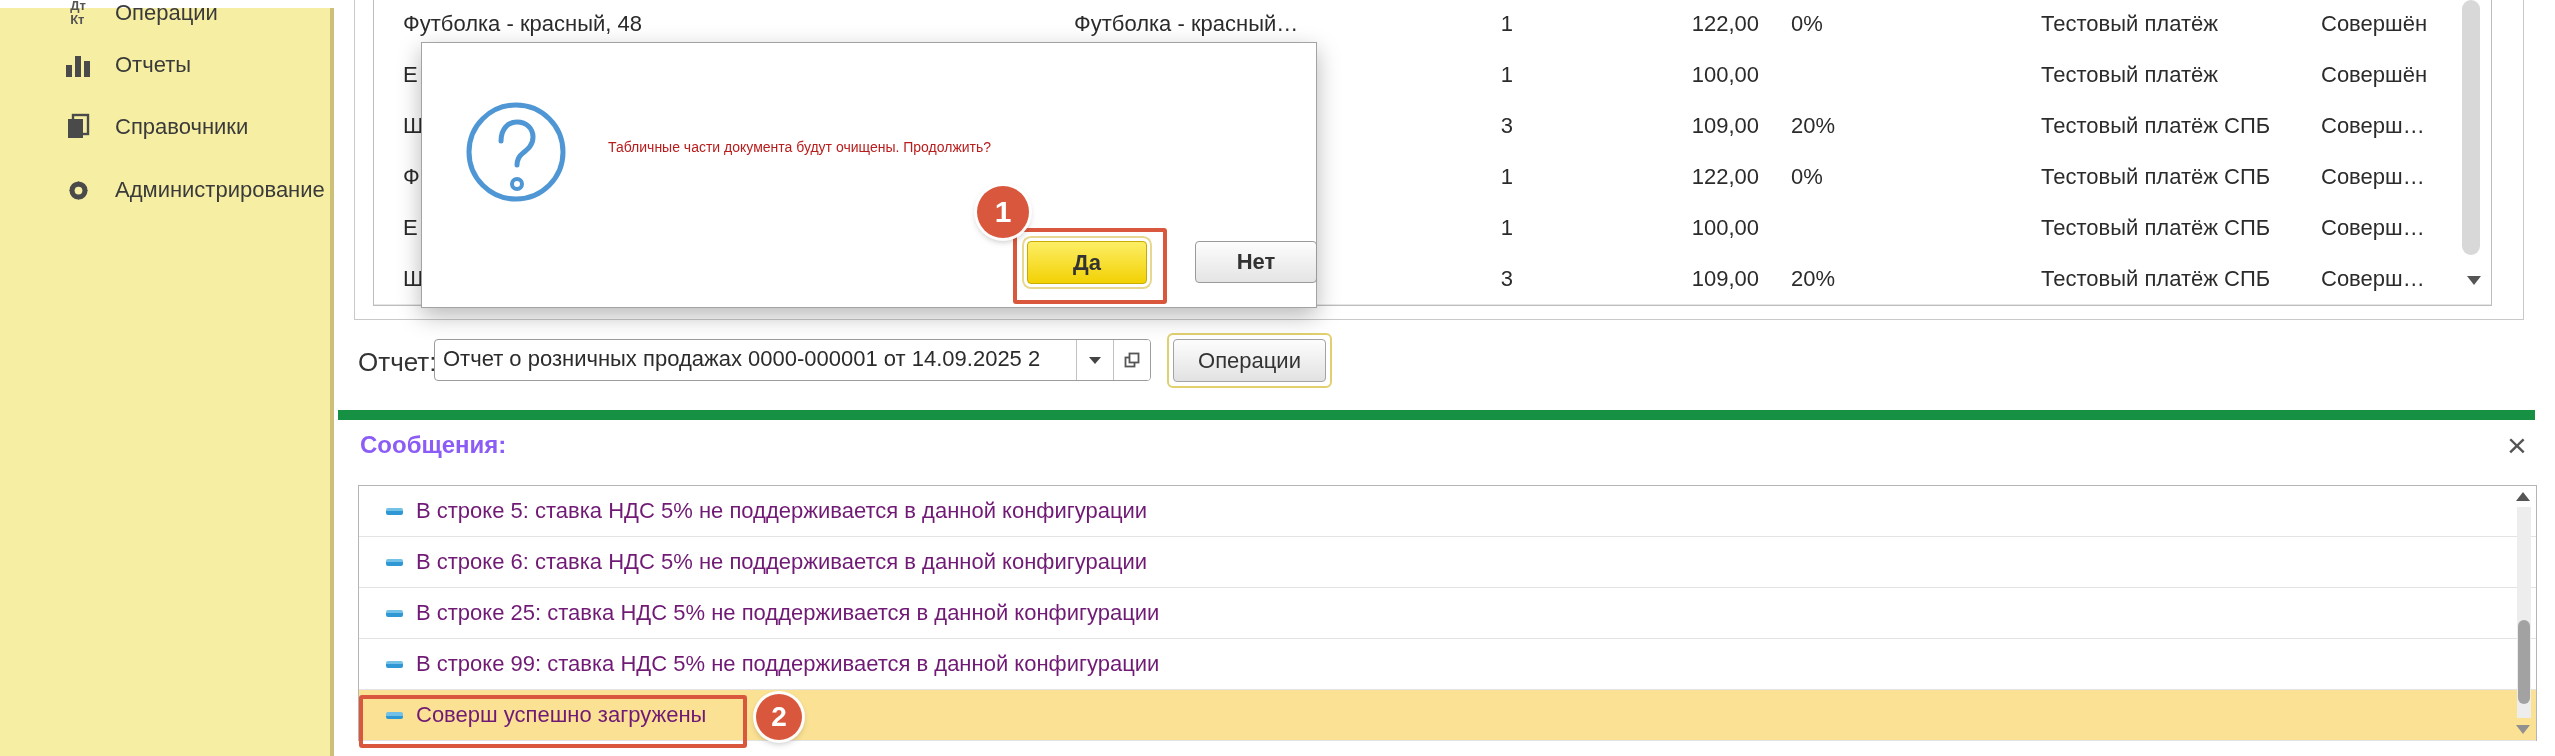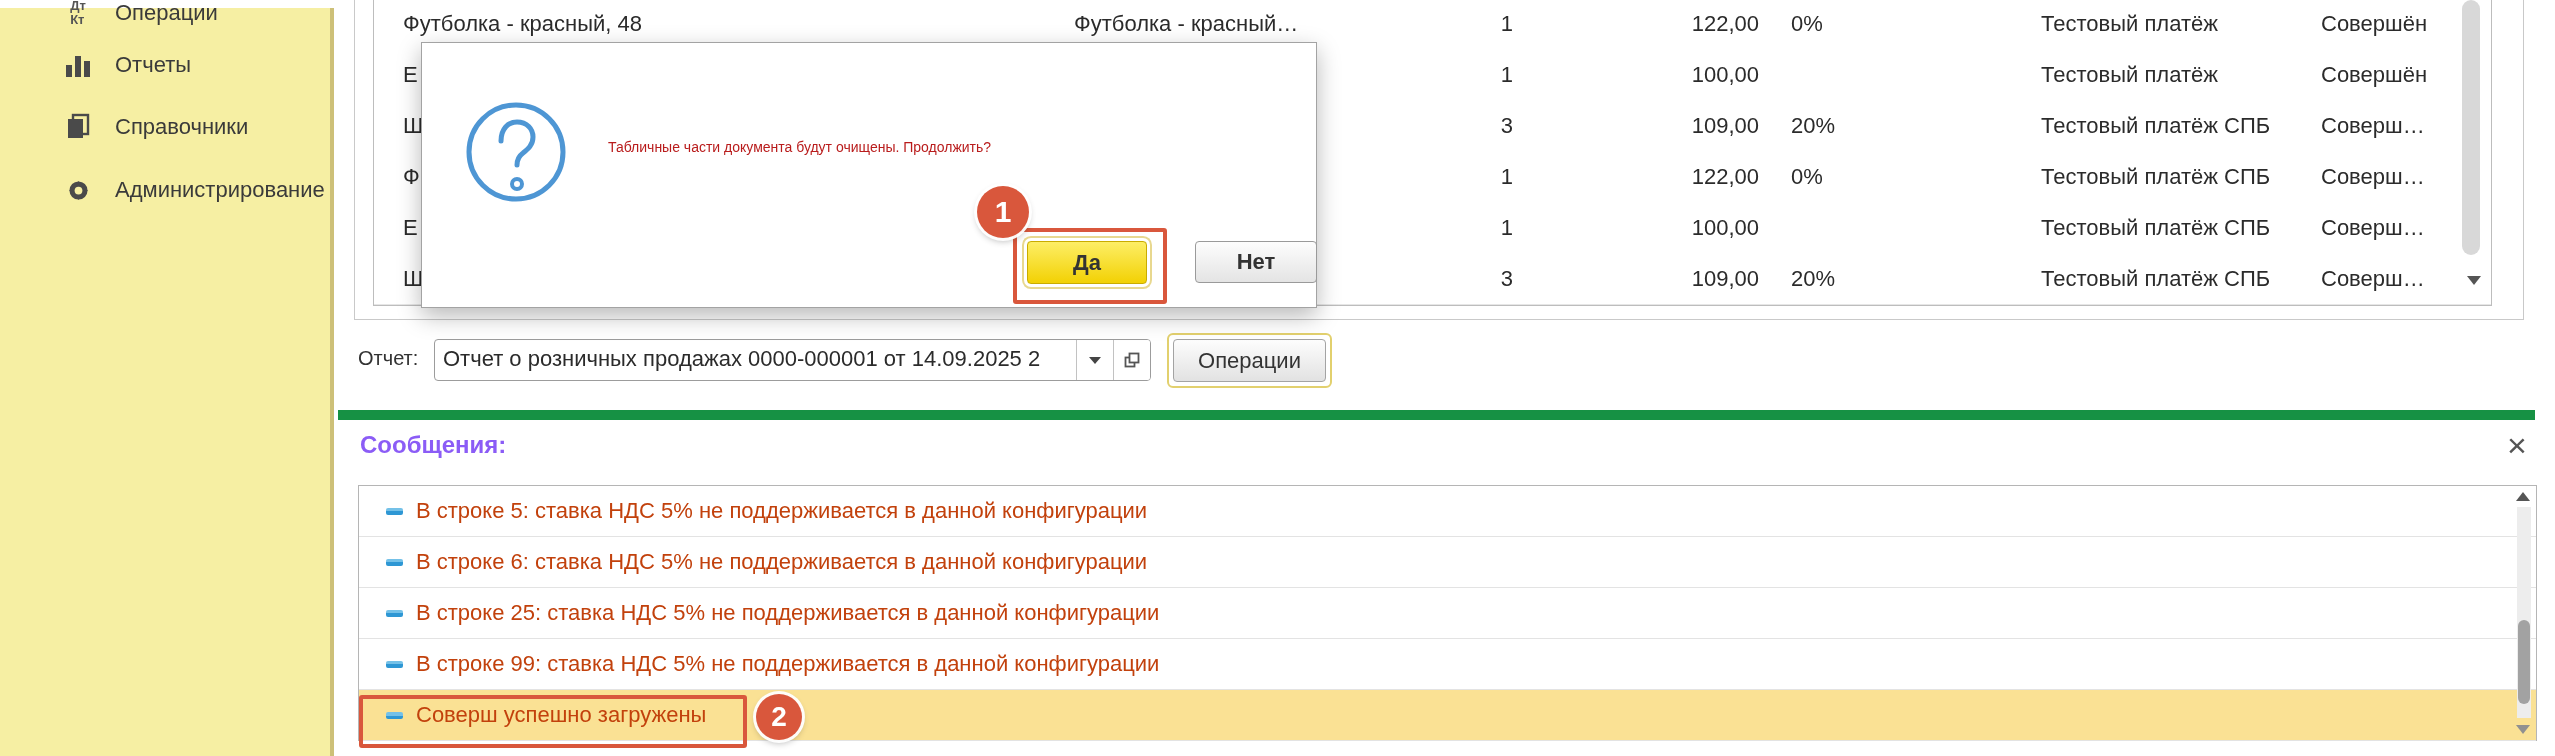--- a/index.html
+++ b/index.html
@@ -46,21 +46,21 @@
   
   .ann-rect{position:absolute;border:4px solid #d9573c;border-radius:3px;z-index:6;}
   .ann-rect-1{left:1013px;top:228px;width:146px;height:68px;}
   .ann-rect-2{left:359px;top:695px;width:380px;height:45px;}
   .ann-badge{position:absolute;background:#d9573c;border-radius:50%;color:#fff;font-weight:bold;
        display:flex;align-items:center;justify-content:center;z-index:7;
        box-shadow:0 0 0 3px rgba(255,255,255,.95),0 3px 7px rgba(0,0,0,.3);}
   .ann-badge-1{left:977px;top:186px;width:52px;height:52px;font-size:30px;}
   .ann-badge-2{left:756px;top:694px;width:46px;height:46px;font-size:28px;}
   
-  .report-label{position:absolute;left:358px;top:347px;font-size:20px;color:#333;}
+  .report-label{position:absolute;left:358px;top:347px;font-size:26px;color:#333;}
   .combo{position:absolute;left:434px;top:339px;width:715px;height:40px;border:1px solid #9c9c9c;
          border-radius:4px;background:#fff;display:flex;align-items:stretch;overflow:hidden;}
   .combo-text{flex:1;font-size:22px;line-height:38px;padding:0 8px;white-space:nowrap;overflow:hidden;}
   .combo-sep{width:1px;background:#c2c2c2;}
   .combo-btn{width:36px;display:flex;align-items:center;justify-content:center;background:#fff;}
   .caret{width:0;height:0;border-left:6px solid transparent;border-right:6px solid transparent;
          border-top:7px solid #444;}
   .load-ring{position:absolute;left:1167px;top:333px;width:161px;height:51px;border:2px solid #e2d06e;
          border-radius:6px;display:flex;align-items:center;justify-content:center;background:#fff;}
   .btn-load{width:151px;height:41px;background:linear-gradient(#fdfdfd,#e2e2e2);
@@ -70,21 +70,21 @@
   .msg-title{position:absolute;left:360px;top:431px;font-size:24px;font-weight:bold;color:#8b5cf6;}
   .msg-close{position:absolute;left:2500px;top:428px;width:34px;height:34px;font-size:34px;
          line-height:34px;text-align:center;color:#555;font-weight:400;}
   .msg-box{position:absolute;left:358px;top:485px;width:2177px;height:254px;border:1px solid #b5b5b5;
          background:#fff;}
   .msg-row{position:relative;height:50px;border-bottom:1px solid #e3e3e3;}
   .msg-row:last-child{border-bottom:none;height:50px;}
   .msg-row.hl{background:#fae194;}
   .dash{position:absolute;left:27px;top:22px;width:17px;height:7px;border-radius:2px;
         background:linear-gradient(#74c1e8 50%,#2e97d4 50%);}
-  .msg-text{position:absolute;left:57px;top:0;font-size:22px;line-height:50px;color:#c2410c;white-space:nowrap;}
+  .msg-text{position:absolute;left:57px;top:0;font-size:22px;line-height:50px;color:#701a75;white-space:nowrap;}
   .msb-track{position:absolute;right:5px;top:21px;width:14px;height:211px;background:#ededed;}
   .msb-thumb{position:absolute;right:6px;top:134px;width:12px;height:84px;background:#a2a2a2;border-radius:6px;}
   .msb-up{position:absolute;right:6px;top:6px;width:0;height:0;border-left:7px solid transparent;
         border-right:7px solid transparent;border-bottom:9px solid #555;}
   .msb-down{position:absolute;right:6px;bottom:6px;width:0;height:0;border-left:7px solid transparent;
         border-right:7px solid transparent;border-top:9px solid #909090;}
 </style>
 </head>
 <body>
 

